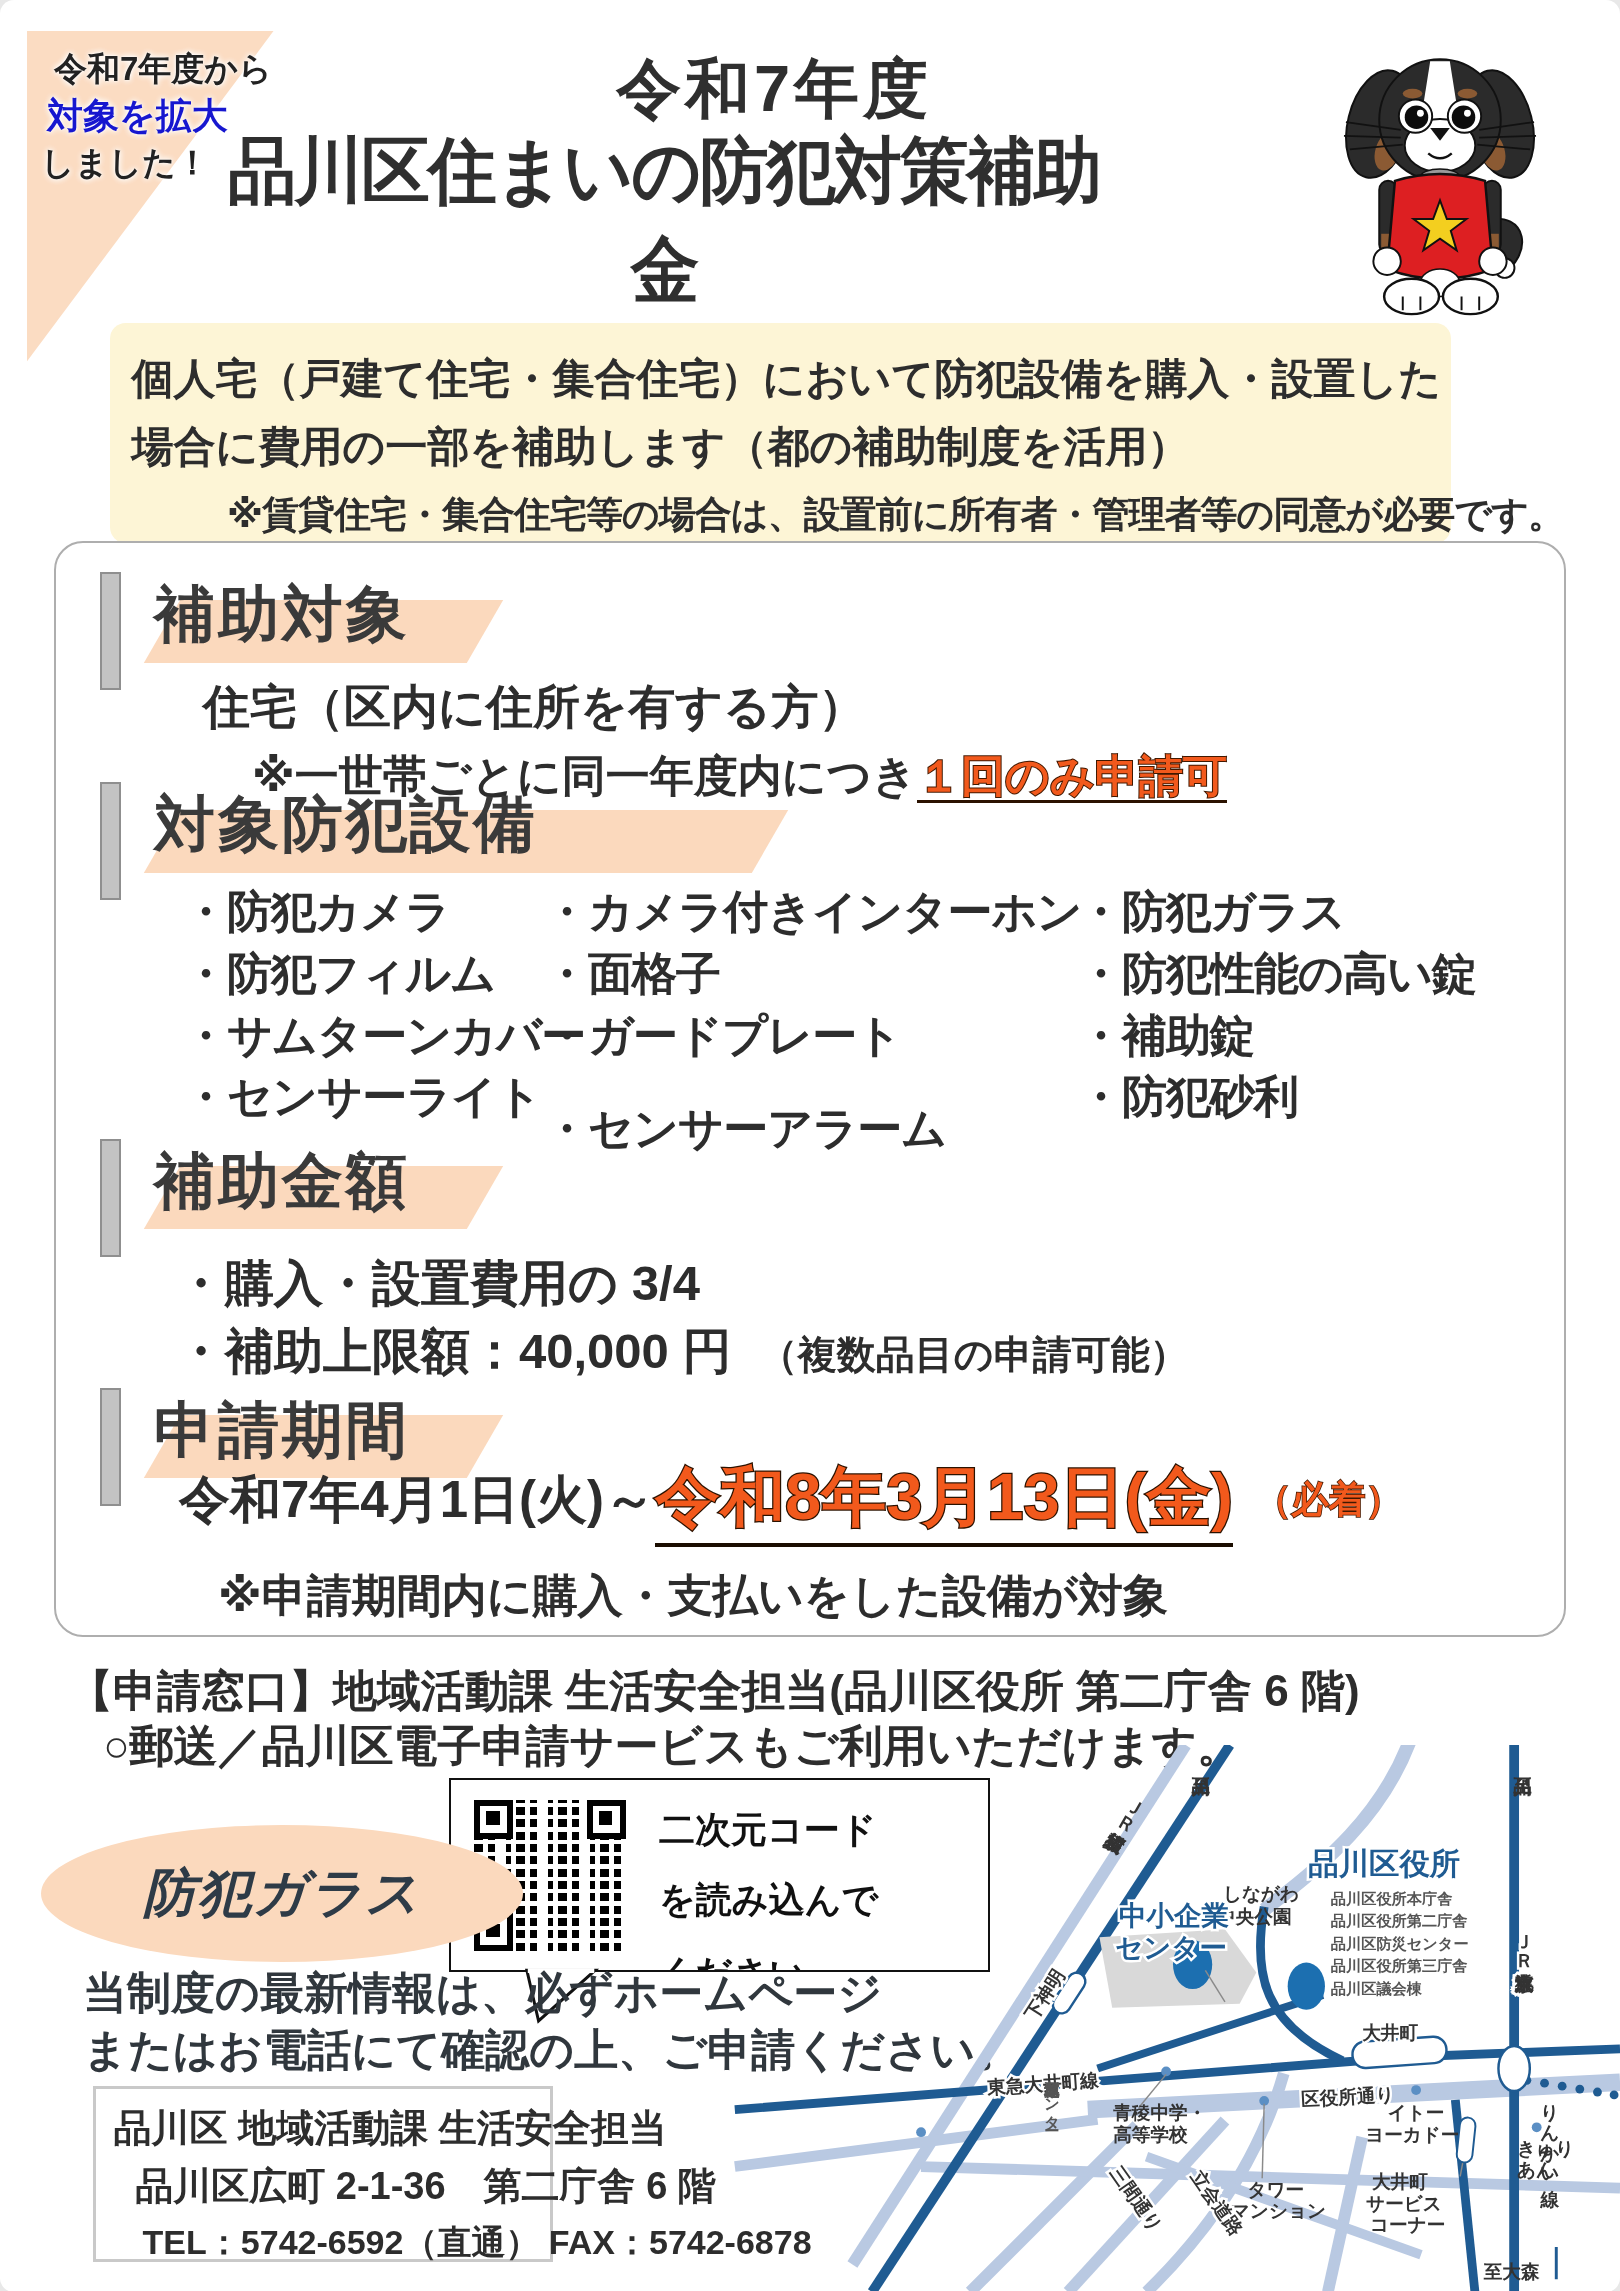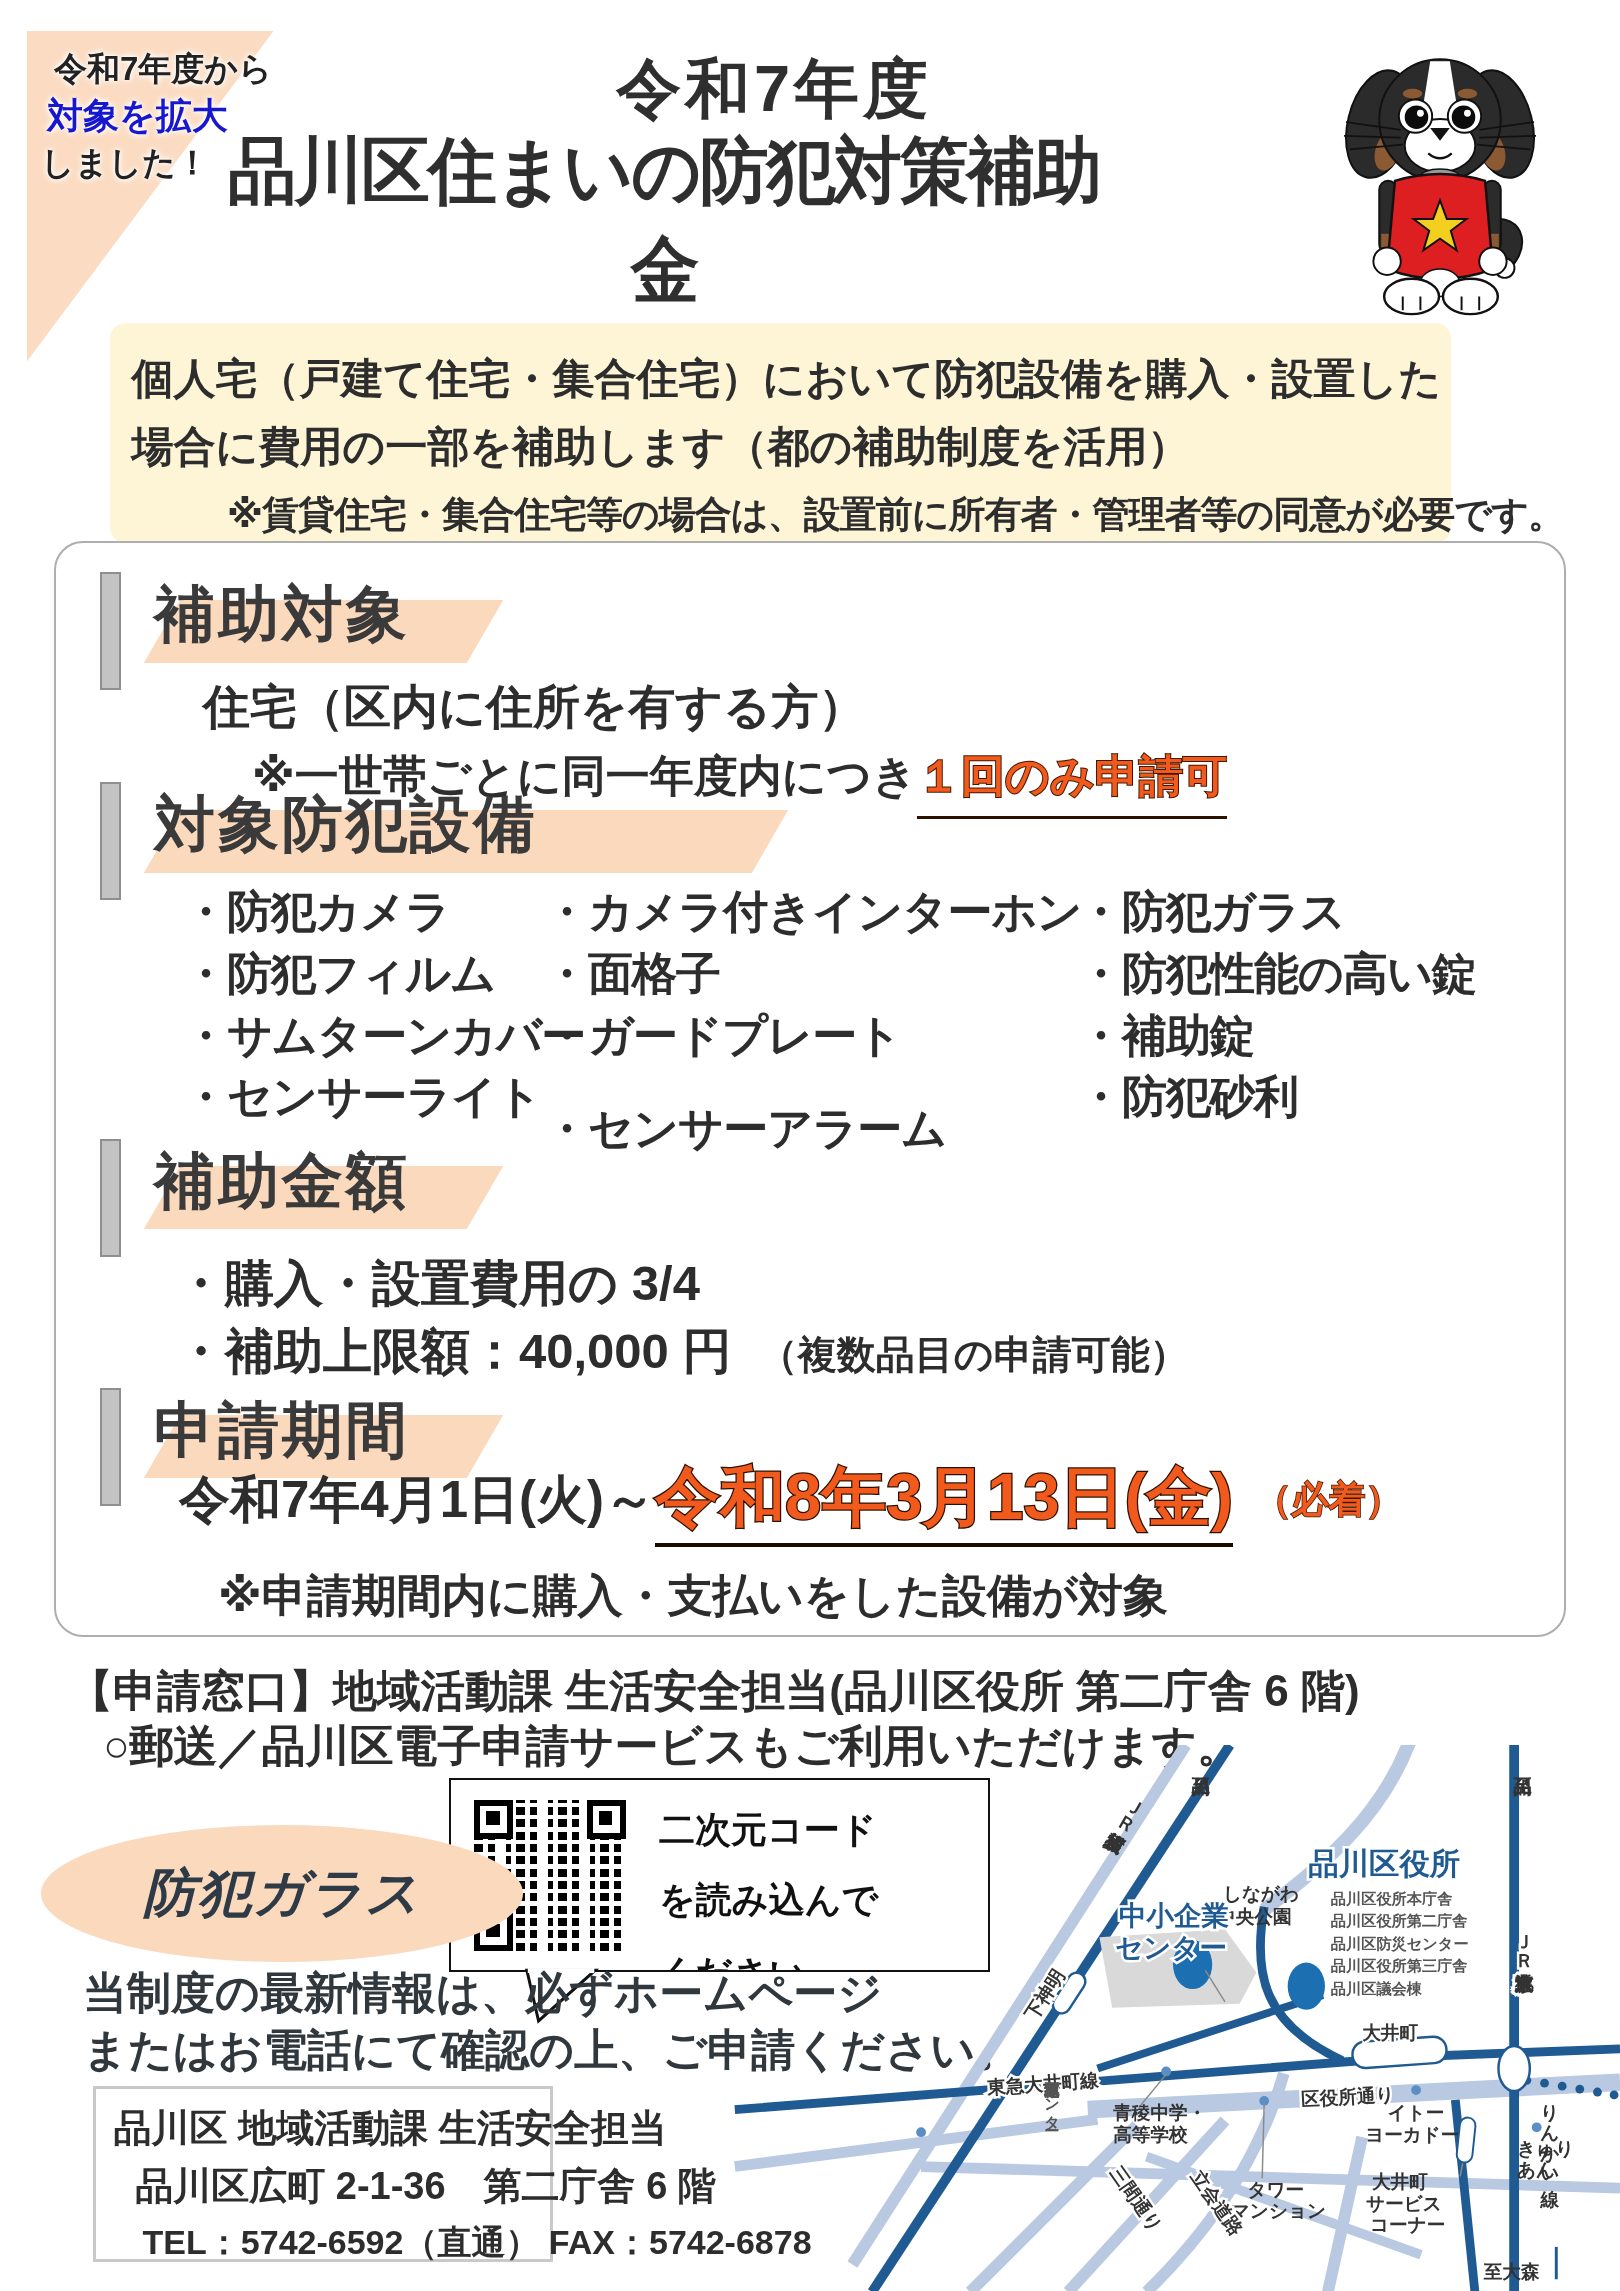--- a/index.html
+++ b/index.html
@@ -1,20 +1,20 @@
 <!DOCTYPE html>
 <html><head>
 <meta charset="utf-8">
 <style>
   html,body{margin:0;padding:0;background:#e8e8e8;}
   *{box-sizing:border-box;}
   .page{
     position:relative;width:1620px;height:2292px;background:#ffffff;
     font-family:"Liberation Sans","DejaVu Sans",sans-serif;overflow:hidden;
-    margin:0 auto;color:#2e2e2e;
+    margin:0 auto;color:#2e2e2e;border-radius:14px;
   }
   
   .badge-tri{position:absolute;left:26.5px;top:31px;width:247px;height:331px;
     background:#fbdcc2;clip-path:polygon(0 0,100% 0,0 100%);}
   .badge-l{position:absolute;font-weight:900;font-size:33px;color:#222;
     text-shadow:0 0 5.9px #fff,0 0 5.9px #fff,0 0 2px #fff;white-space:nowrap;}
   .badge-l1{left:54px;top:47px;}
   .badge-l2{left:47px;top:92px;color:#1717cf;font-size:36px;}
   .badge-l3{left:41px;top:141px;}
   
@@ -31,21 +31,21 @@
   .intro-note{position:absolute;left:227px;top:490px;font-size:37px;font-weight:900;
     letter-spacing:-1px;white-space:nowrap;color:#2d2d2d;}
   
   .mainbox{position:absolute;left:54px;top:541px;width:1512px;height:1096px;
     background:#fff;border:2.9px solid #aeaeae;border-radius:29px;}
   .sec-bar{position:absolute;width:20.6px;height:118px;background:#c3c3c3;border:2.9px solid #8f8f8f;}
   .sec-skew{position:absolute;height:63px;background:#fbd9bd;transform:skewX(-30deg);}
   .sec-title{position:absolute;font-size:61px;font-weight:900;color:#3a3a3a;letter-spacing:2.9px;white-space:nowrap;}
   .b-line{position:absolute;font-weight:900;color:#2d2d2d;white-space:nowrap;}
   .orange-hl{color:#f2591c;-webkit-text-stroke:2px #401800;paint-order:stroke fill;
-    border-bottom:3.9px solid #2b1200;padding-bottom:16px;}
+    border-bottom:3.9px solid #2b1200;padding-bottom:0;}
   .equip-item{position:absolute;font-size:45px;font-weight:900;color:#2d2d2d;white-space:nowrap;letter-spacing:-1px;}
   .date-row{position:absolute;left:123px;top:910px;display:flex;align-items:center;white-space:nowrap;}
   .date-pre{font-size:51px;font-weight:900;color:#2d2d2d;}
   .date-big{font-size:65px;font-weight:900;color:#f2591c;-webkit-text-stroke:2.5px #2b1200;
     paint-order:stroke fill;border-bottom:4.9px solid #1a0d00;padding-bottom:2px;}
   .date-suf{font-size:37px;font-weight:900;color:#f2591c;-webkit-text-stroke:1.5px #401800;
     paint-order:stroke fill;margin-left:21.6px;}
   
   .win-l1{position:absolute;left:69px;top:1662px;font-size:44px;font-weight:900;white-space:nowrap;color:#2d2d2d;}
   .win-l2{position:absolute;left:103px;top:1717px;font-size:44px;font-weight:900;white-space:nowrap;color:#2d2d2d;}

